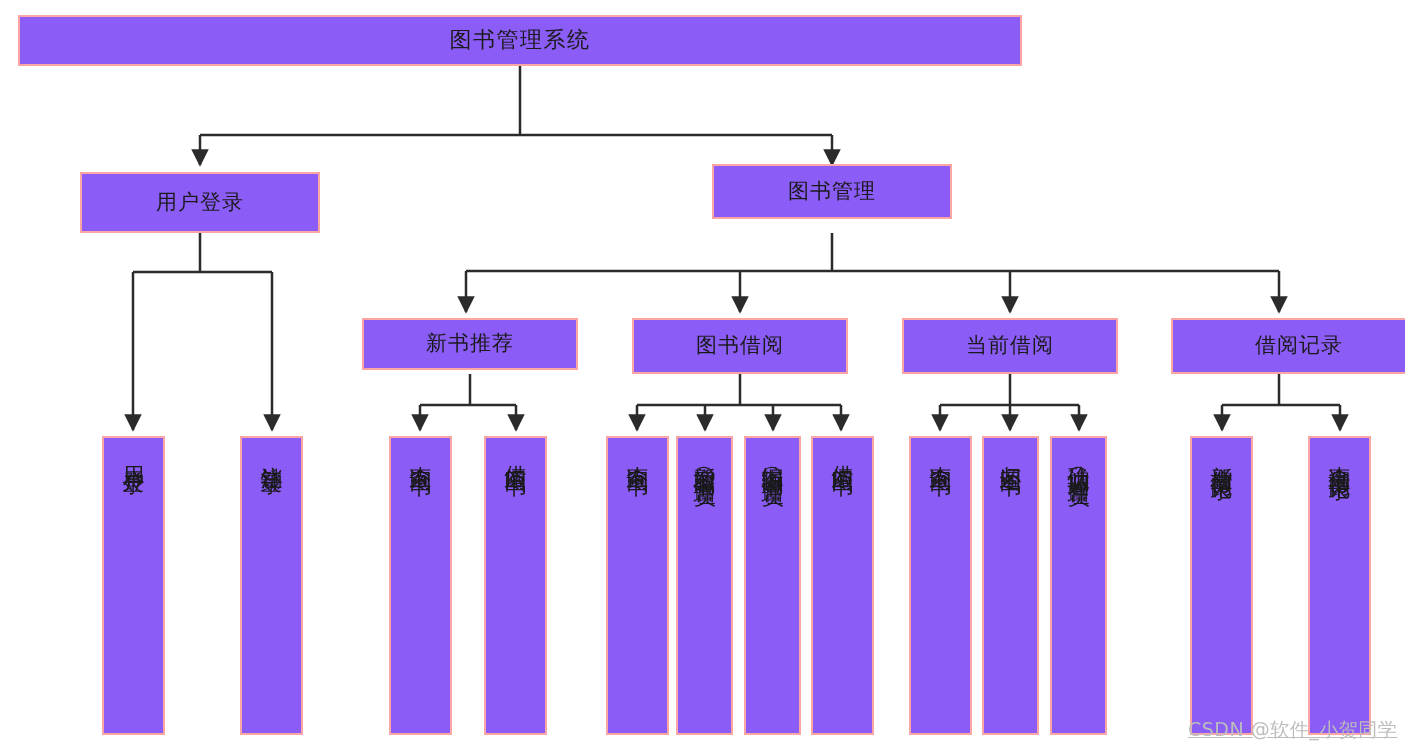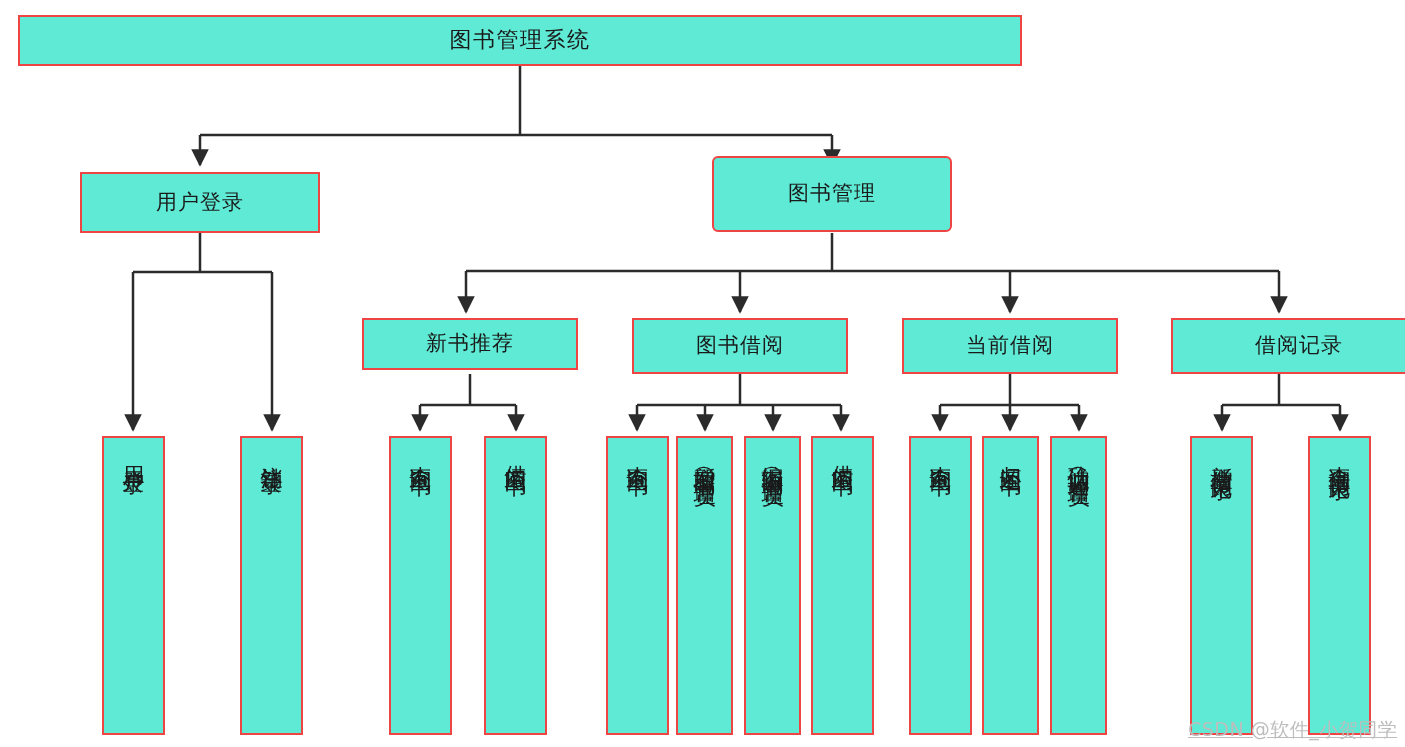--- a/index.html
+++ b/index.html
@@ -22,22 +22,22 @@
     position: absolute;
     left: 0;
     top: 0;
     width: 1405px;
     height: 747px;
     pointer-events: none;
   }
   .node {
     position: absolute;
     box-sizing: border-box;
-    background: #5eead4;
-    border: 2px solid #ef4444;
+    background: #8b5cf6;
+    border: 2px solid #fca5a5;
     display: flex;
     align-items: center;
     justify-content: center;
     color: #1a1a1a;
   }
   .node-label {
     display: block;
     text-align: center;
     line-height: 1.12;
     white-space: nowrap;
@@ -128,21 +128,21 @@
     </g>
   </svg>
 
   <div class="node h root" style="left:18px; top:15px; width:1004px; height:51px;">
     <span class="node-label">图书管理系统</span>
   </div>
 
   <div class="node h" style="left:80px; top:172px; width:240px; height:61px;">
     <span class="node-label">用户登录</span>
   </div>
-  <div class="node h" style="left:712px; top:156px; width:240px; height:76px;border-radius:6px;">
+  <div class="node h" style="left:712px; top:164px; width:240px; height:55px;">
     <span class="node-label">图书管理</span>
   </div>
 
   <div class="node h" style="left:362px; top:318px; width:216px; height:52px;">
     <span class="node-label">新书推荐</span>
   </div>
   <div class="node h" style="left:632px; top:318px; width:216px; height:56px;">
     <span class="node-label">图书借阅</span>
   </div>
   <div class="node h" style="left:902px; top:318px; width:216px; height:56px;">

